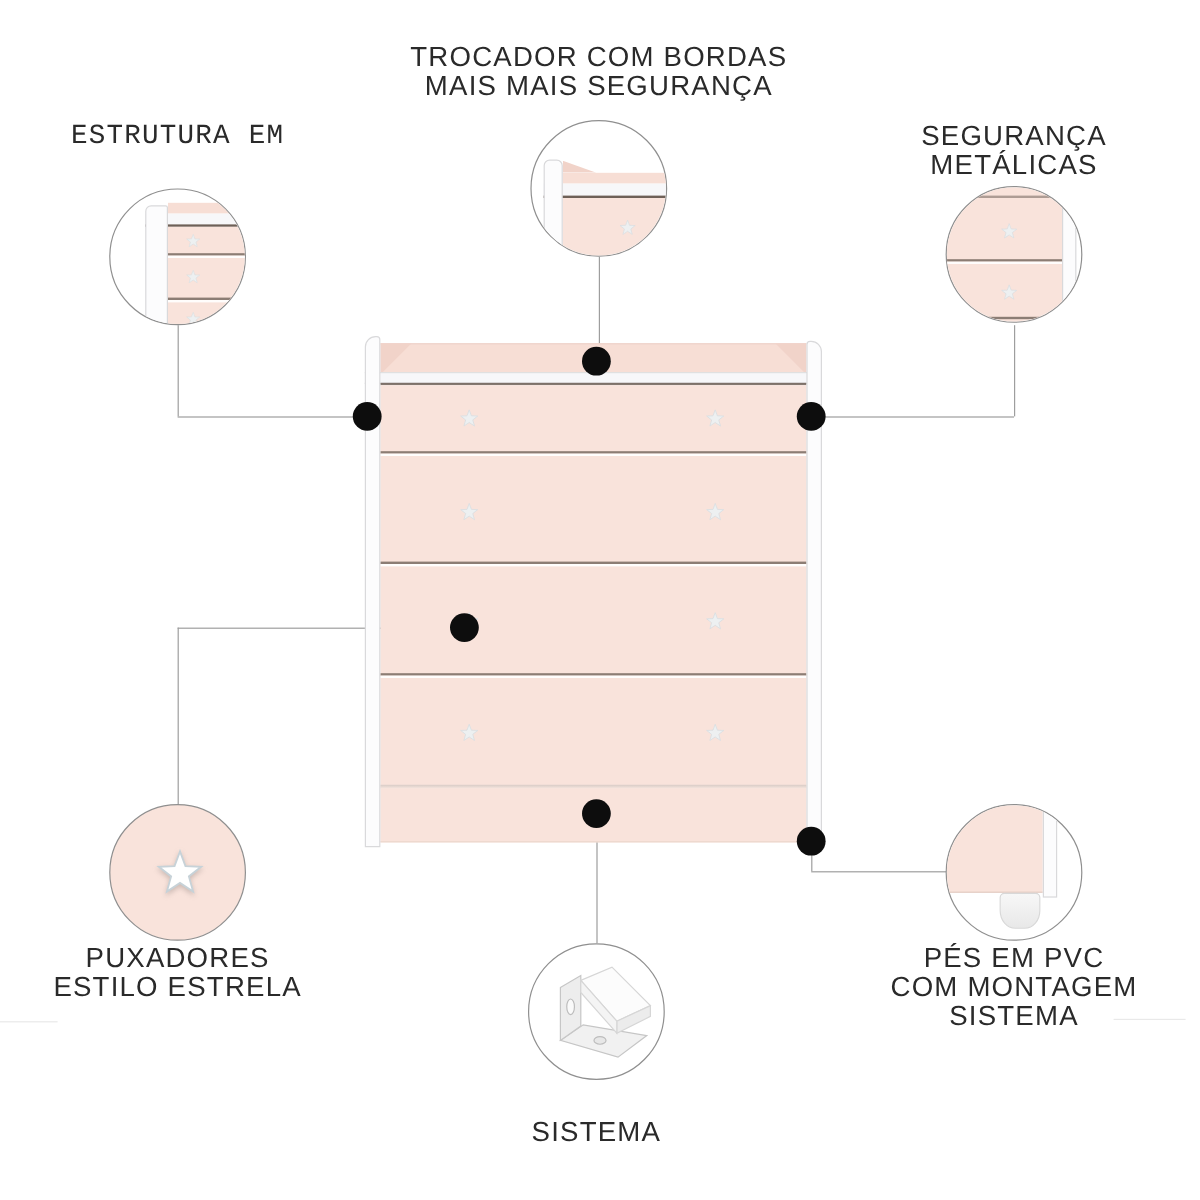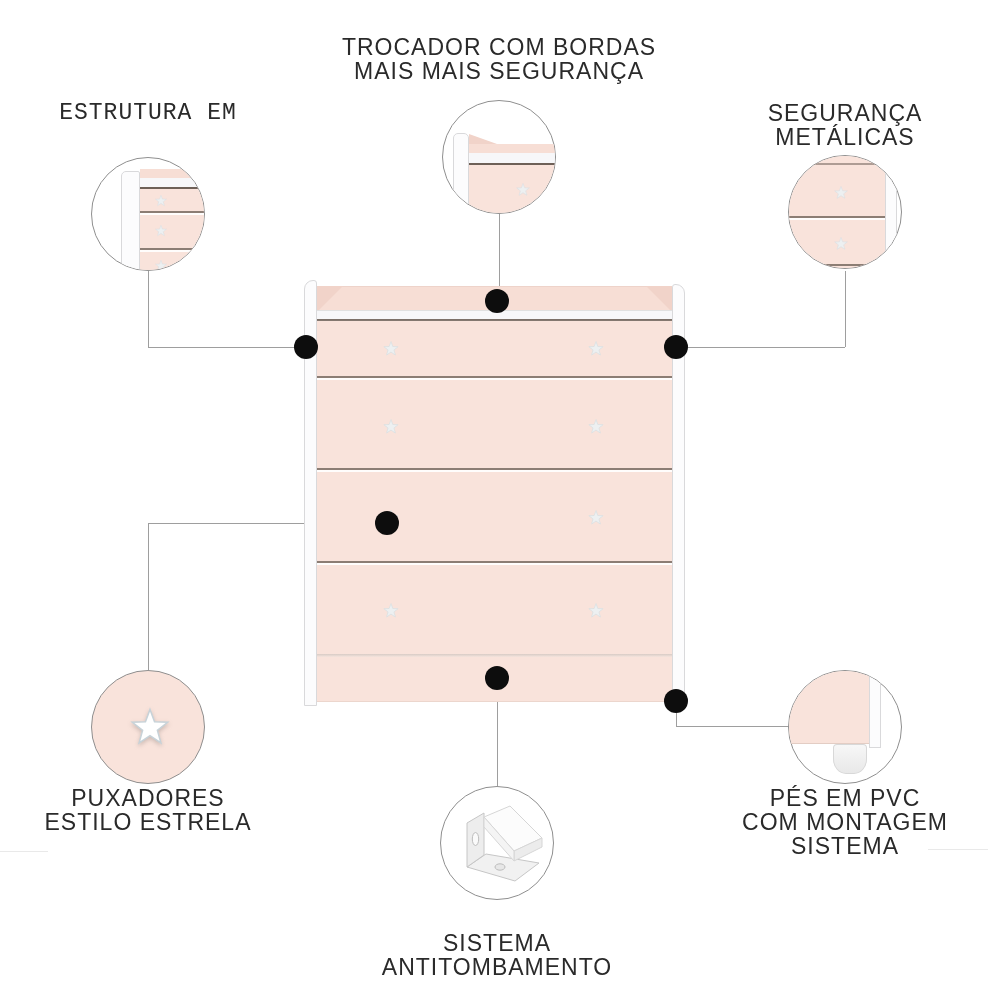--- a/index.html
+++ b/index.html
@@ -75,21 +75,20 @@
     <div>PUXADORES</div>
     <div>ESTILO ESTRELA</div>
   </div>
   <div class="label" style="left:845px;top:786px;">
     <div>PÉS EM PVC</div>
     <div>COM MONTAGEM</div>
     <div>SISTEMA</div>
   </div>
   <div class="label" style="left:497px;top:931px;">
     <div>SISTEMA</div>
-    <div>ANTITOMBAMENTO</div>
   </div>
 
   <div class="conn" style="left:148px;top:271px;width:1px;height:76px;"></div>
   <div class="conn" style="left:148px;top:347px;width:158px;height:1px;"></div>
   <div class="conn" style="left:499px;top:214px;width:1px;height:87px;"></div>
   <div class="conn" style="left:845px;top:271px;width:1px;height:76px;"></div>
   <div class="conn" style="left:676px;top:347px;width:169px;height:1px;"></div>
   <div class="conn" style="left:148px;top:523px;width:239px;height:1px;"></div>
   <div class="conn" style="left:148px;top:523px;width:1px;height:147px;"></div>
   <div class="conn" style="left:497px;top:678px;width:1px;height:108px;"></div>

